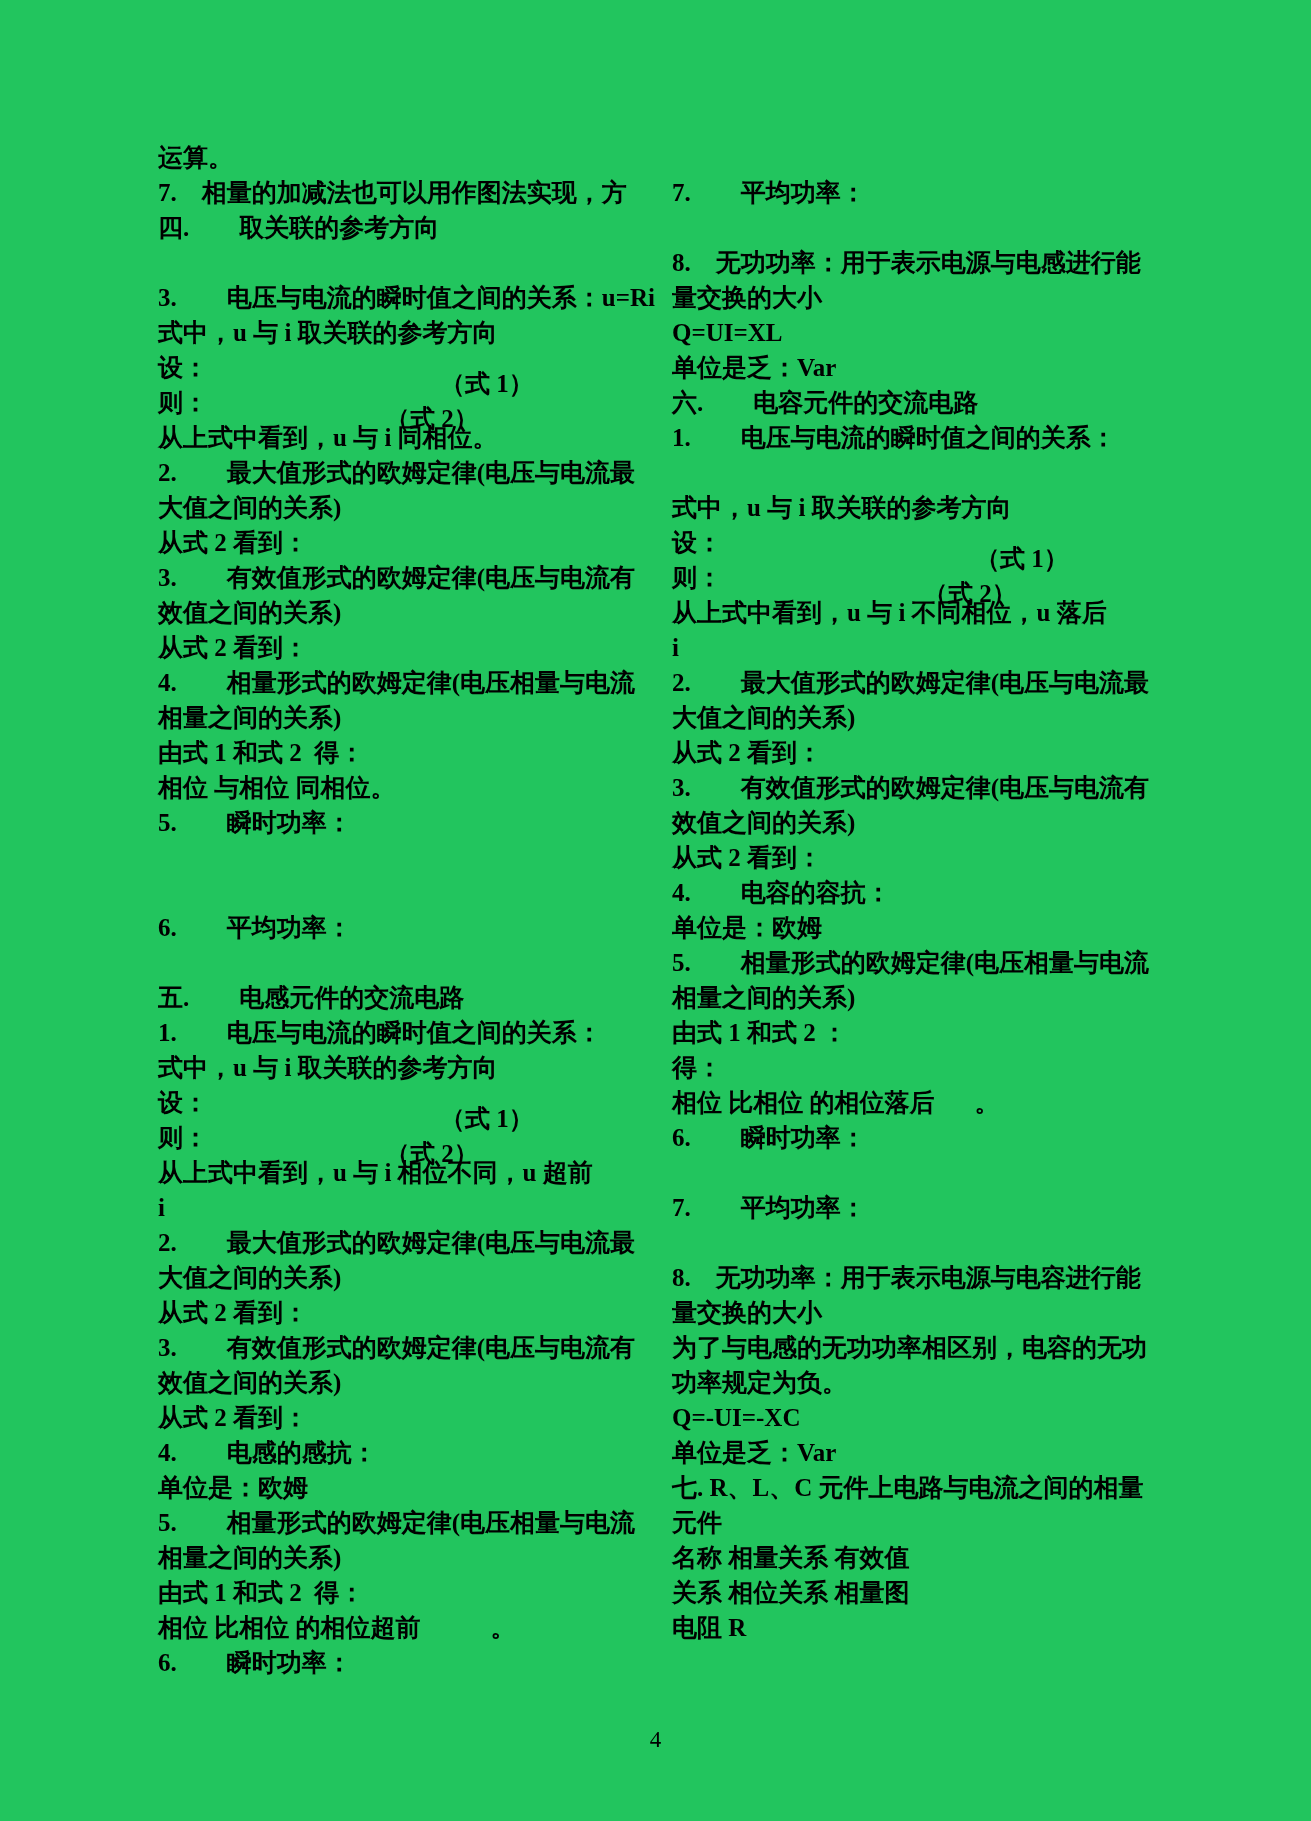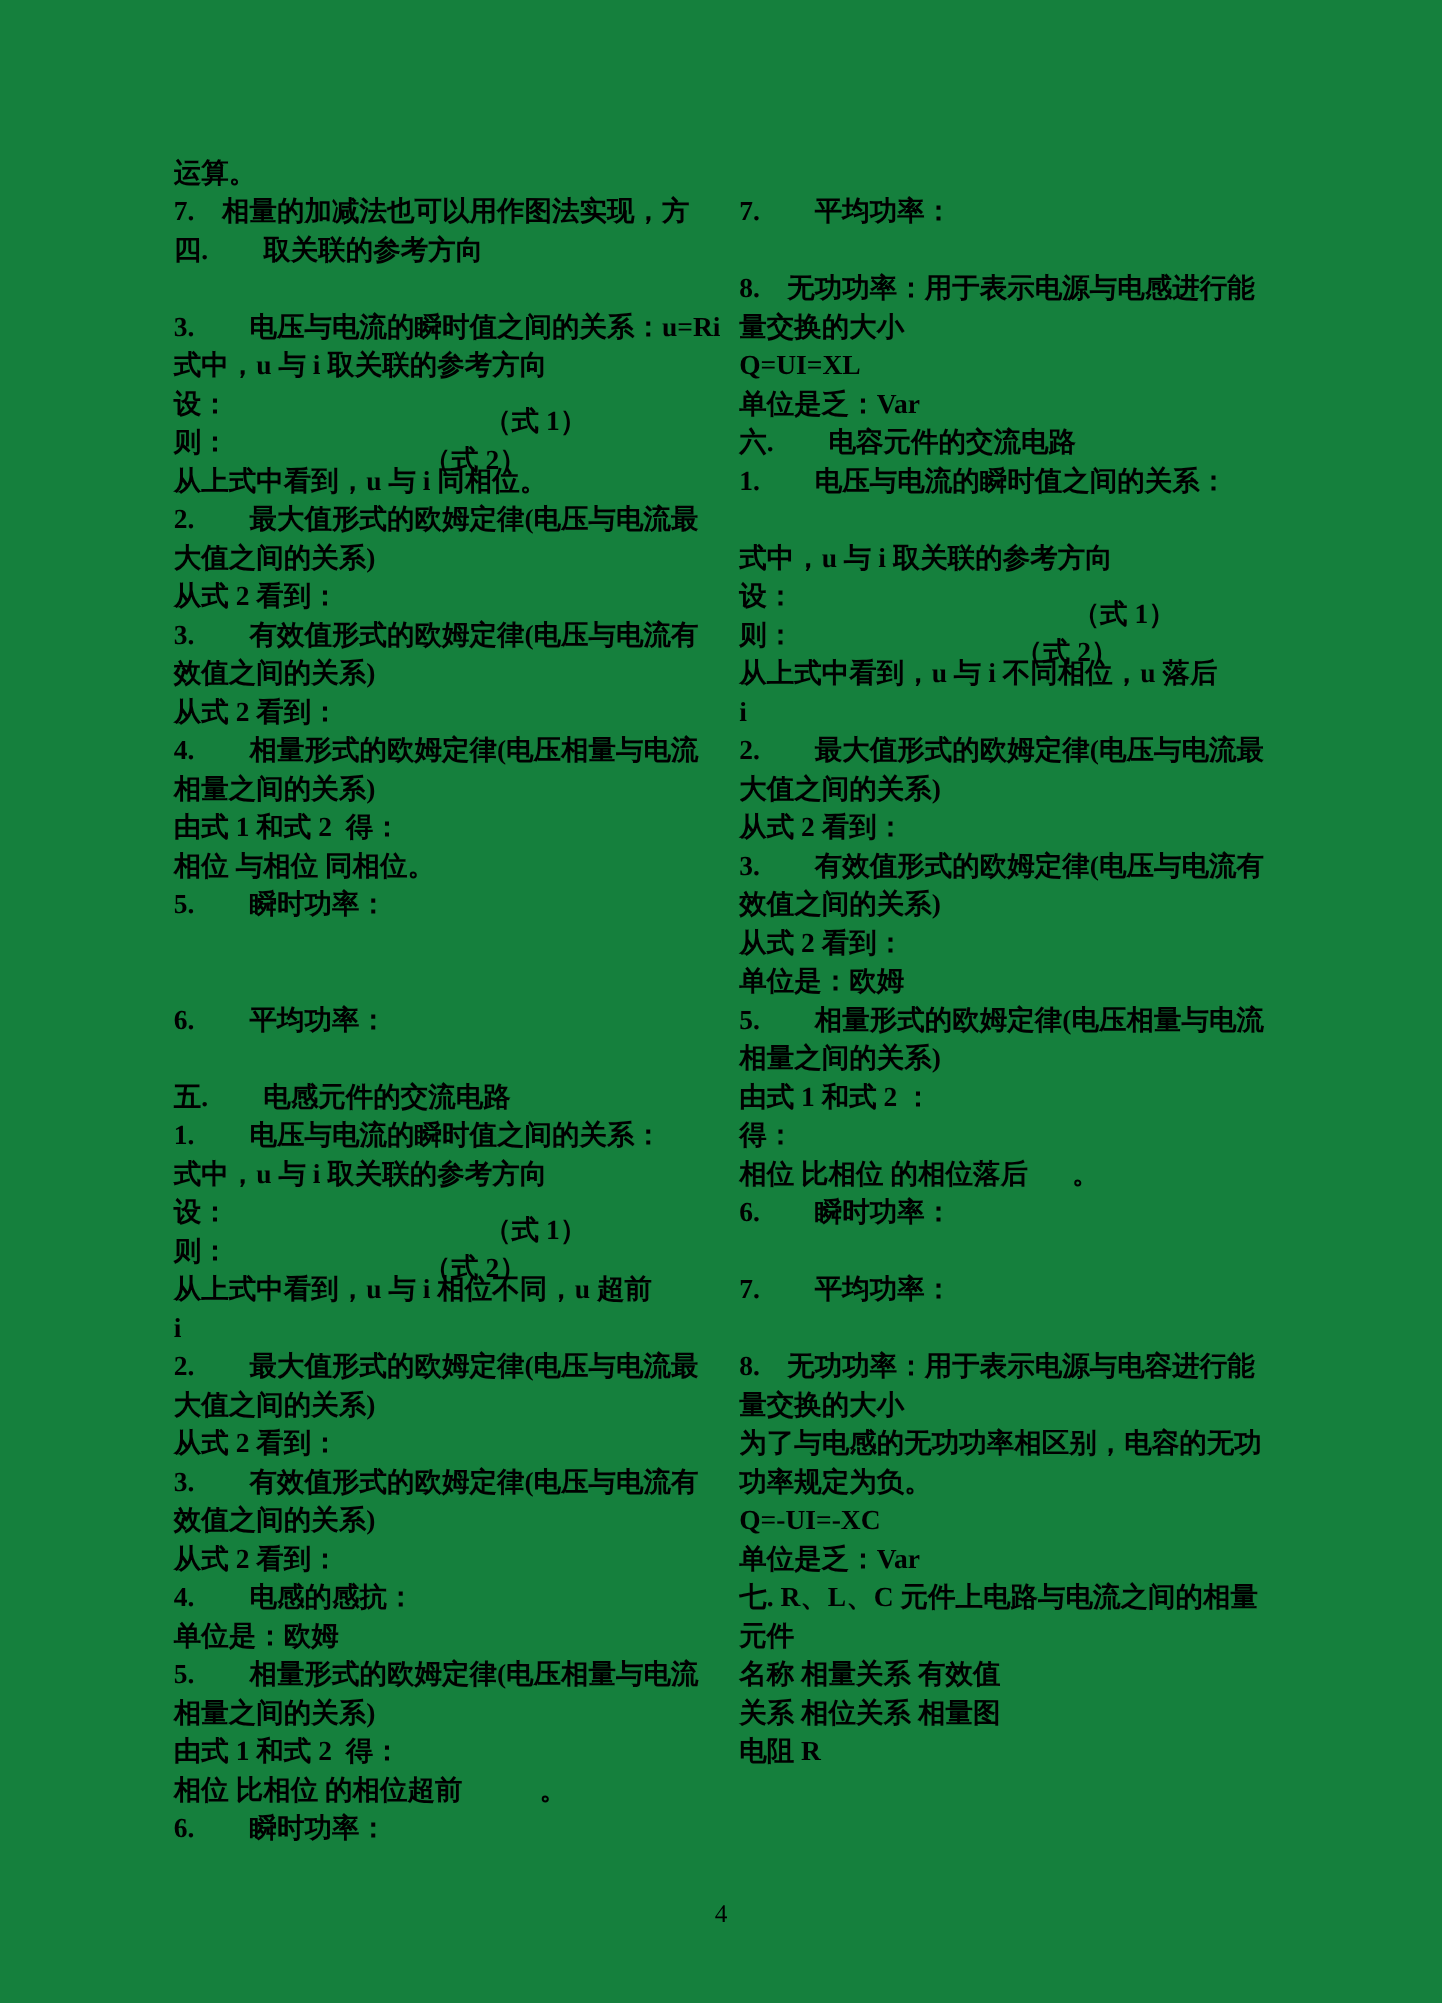--- a/index.html
+++ b/index.html
@@ -8,21 +8,21 @@
     height: 1821px;
     background: #ffffff;
     position: relative;
     font-family: "Liberation Serif", "DejaVu Serif", serif;
     color: #000000;
     overflow: hidden;
   }
   .page {
     position: absolute;
     inset: 0;
-    background: #15803d;
+    background: #22c55e;
   }
   .col {
     position: absolute;
     top: 140px;
   }
   .col-left  { left: 158px; width: 484px; }
   .col-right { left: 672px; width: 524px; }
   .line {
     position: relative;
     height: 35px;
@@ -113,20 +113,21 @@
       <div class="line"><span>设：</span><span class="eq-tag" style="left: 303px;">（式 1）</span></div>
       <div class="line"><span>则：</span><span class="eq-tag" style="left: 251px;">（式 2）</span></div>
       <div class="line"><span>从上式中看到，u 与 i 不同相位，u 落后</span></div>
       <div class="line"><span>i</span></div>
       <div class="line"><span>2.　　最大值形式的欧姆定律(电压与电流最</span></div>
       <div class="line"><span>大值之间的关系)</span></div>
       <div class="line"><span>从式 2 看到：</span></div>
       <div class="line"><span>3.　　有效值形式的欧姆定律(电压与电流有</span></div>
       <div class="line"><span>效值之间的关系)</span></div>
       <div class="line"><span>从式 2 看到：</span></div>
+      <div class="line"><span>4.　　电容的容抗：</span></div>
       <div class="line"><span>单位是：欧姆</span></div>
       <div class="line"><span>5.　　相量形式的欧姆定律(电压相量与电流</span></div>
       <div class="line"><span>相量之间的关系)</span></div>
       <div class="line"><span>由式 1 和式 2 ：</span></div>
       <div class="line"><span>得：</span></div>
       <div class="line"><span>相位 比相位 的相位落后</span><span class="tail" style="margin-left: 40px;">。</span></div>
       <div class="line"><span>6.　　瞬时功率：</span></div>
       <div class="line"><span>&nbsp;</span></div>
       <div class="line"><span>7.　　平均功率：</span></div>
       <div class="line"><span>&nbsp;</span></div>

